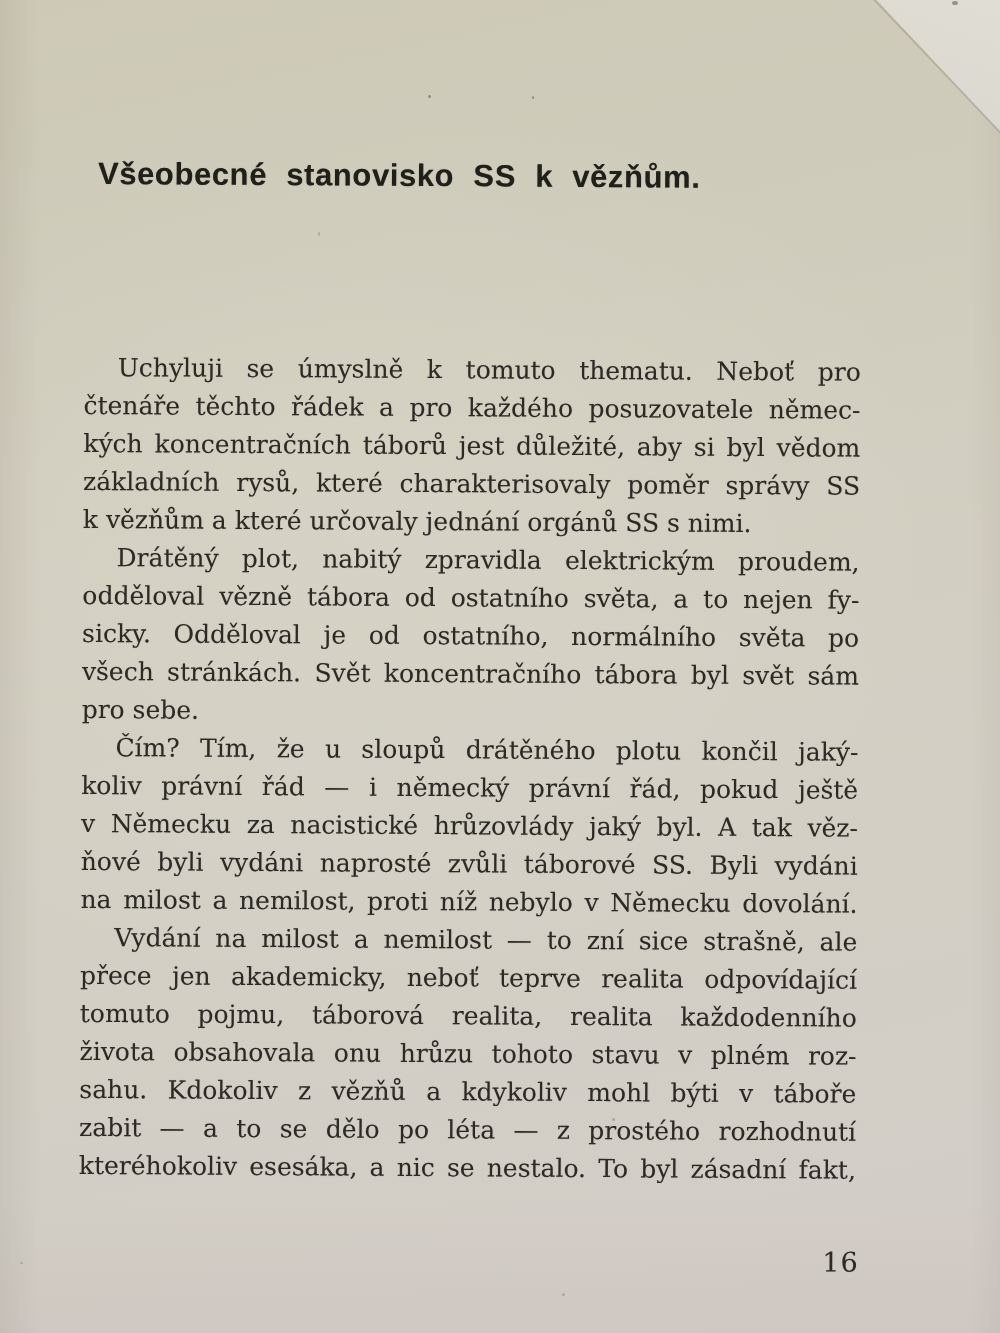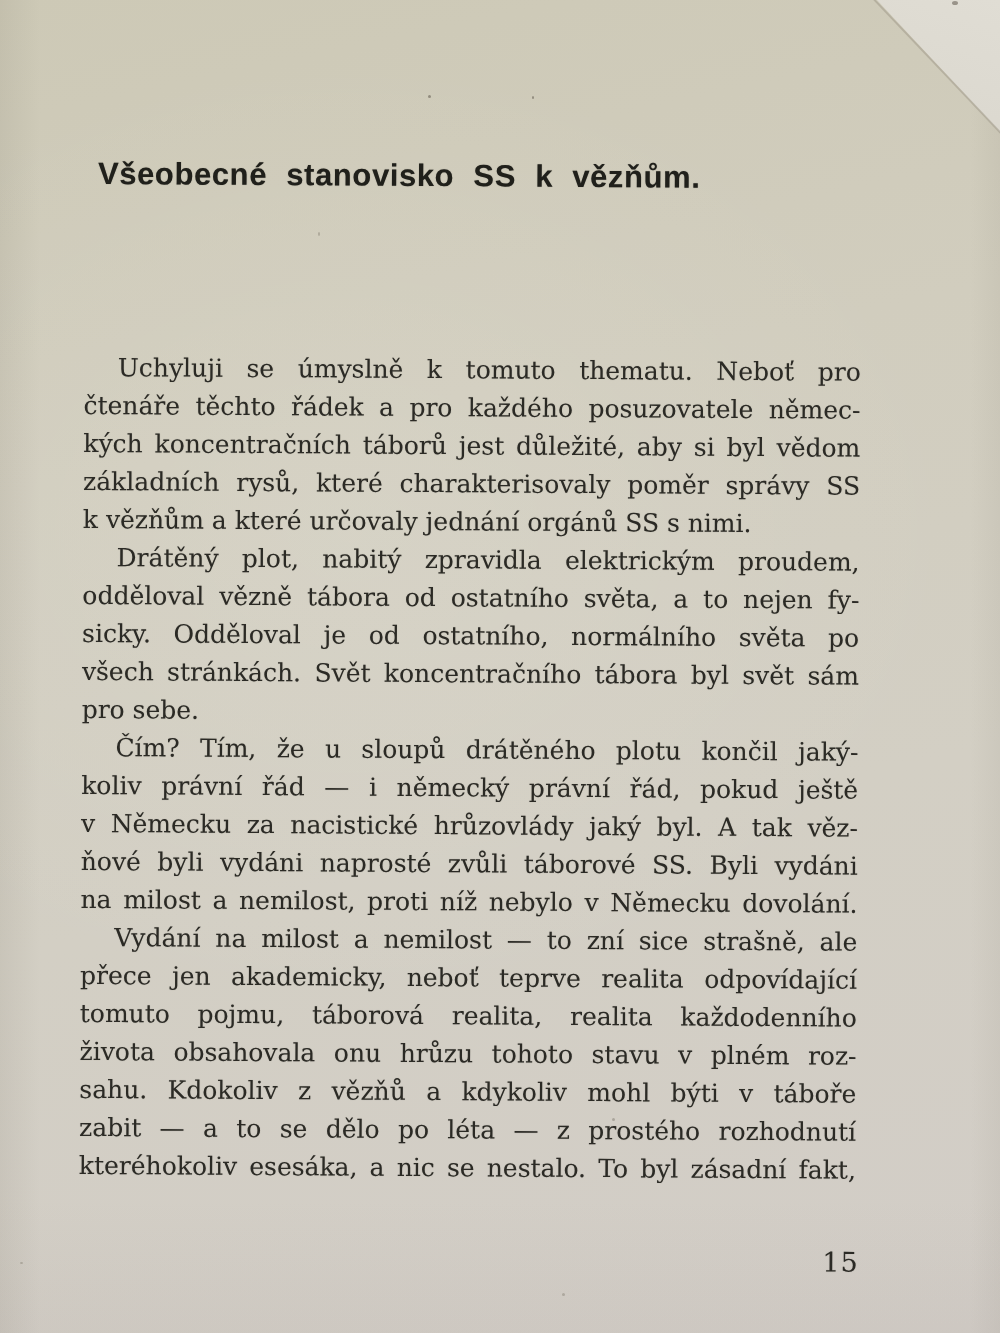--- a/index.html
+++ b/index.html
@@ -159,16 +159,16 @@
         <span class="line">přece jen akademicky, neboť teprve realita odpovídající</span>
         <span class="line">tomuto pojmu, táborová realita, realita každodenního</span>
         <span class="line">života obsahovala onu hrůzu tohoto stavu v plném roz-</span>
         <span class="line">sahu. Kdokoliv z vězňů a kdykoliv mohl býti v táboře</span>
         <span class="line">zabit — a to se dělo po léta — z prostého rozhodnutí</span>
         <span class="line">kteréhokoliv esesáka, a nic se nestalo. To byl zásadní fakt,</span>
       </p>
 
     </div>
 
-    <div class="page-number">15</div>
+    <div class="page-number">16</div>
 
   </div>
 </div>
 
 </body></html>

